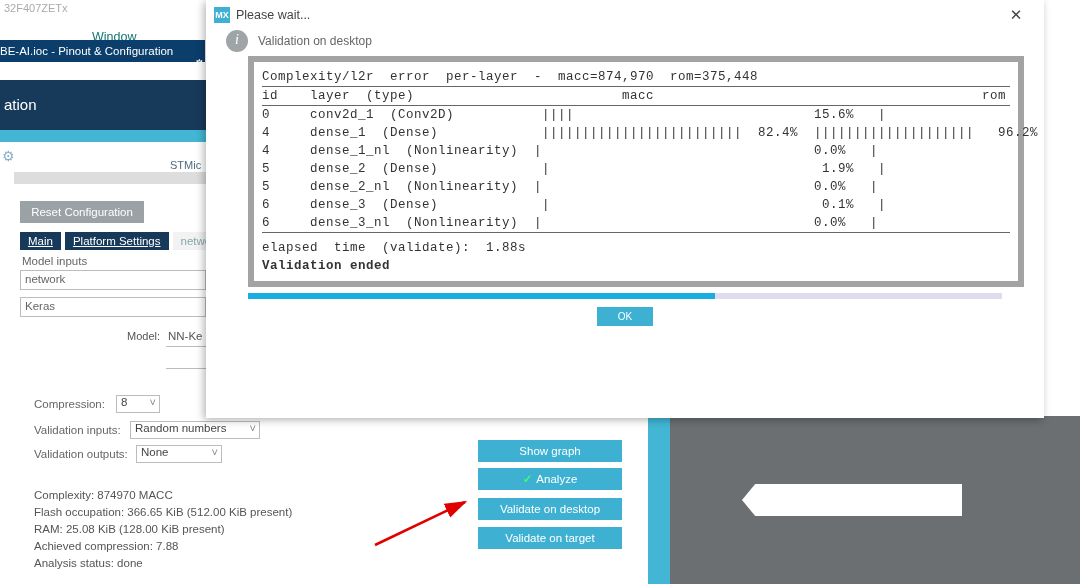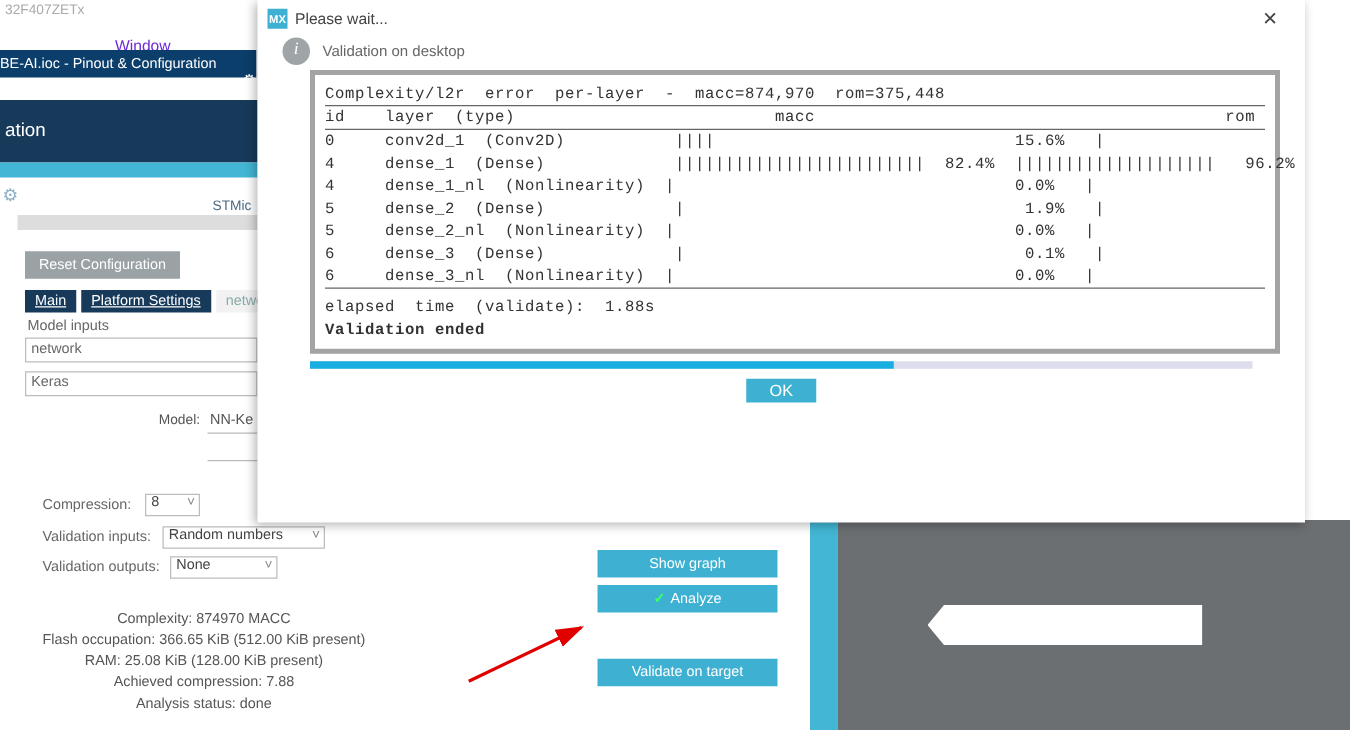--- a/index.html
+++ b/index.html
@@ -1,21 +1,21 @@
 <!DOCTYPE html>
 <html><head>
 <meta charset="utf-8">
 <style>
   * { box-sizing: border-box; margin: 0; padding: 0; }
   html, body { width: 1080px; height: 584px; overflow: hidden; font-family: Arial, Helvetica, sans-serif; font-size: 12px; color: #333; background: #fff; }
   .root { position: relative; width: 1080px; height: 584px; }
 
   
   .bg-topline { position: absolute; left: 4px; top: 2px; color: #aaa; font-size: 11px; }
-  .menu-window { position: absolute; left: 92px; top: 30px; color: #6d28d9; font-size: 12.5px; }
+  .menu-window { position: absolute; left: 92px; top: 30px; color: #0f766e; font-size: 12.5px; }
   .titlebar-sub { position: absolute; left: 0; top: 40px; width: 205px; height: 22px; background: #0b3e6b; color: #fff; padding-left: 0; font-size: 11.5px; line-height: 22px; }
   .gear-icon { position: absolute; top: 57px; left: 194px; color: #fff; }
   .subheader-band { position: absolute; left: 0; top: 80px; width: 206px; height: 50px; background: #173a5b; }
   .subheader-band .label { position: absolute; left: 0; top: 16px; color: #fff; font-size: 15px; width: 55px; text-align: left; padding-left:4px;}
   .teal-strip { position: absolute; left: 0; top: 130px; width: 206px; height: 12px; background: #42b6d4; }
   .gear-icon2 { position: absolute; left: 2px; top: 148px; color: #8cb0c9; font-size: 14px; }
   .stmic { position: absolute; left: 170px; top: 159px; color: #4d6c82; font-size: 11px; }
   .graystrip { position: absolute; left: 14px; top: 172px; width: 192px; height: 12px; background: #ddd; }
 
   .reset-btn { position: absolute; left: 20px; top: 201px; width: 124px; height: 22px; background: #9aa2a5; color: #fff; border: none; font-size: 11.5px; text-align: center; line-height: 22px; }
@@ -35,21 +35,21 @@
 
   .compr-lbl { position: absolute; left: 34px; top: 398px; }
   .select-like { border: 1px solid #bcbcbc; height: 18px; font-size: 11.5px; color: #444; padding: 0 16px 0 4px; background: #fff; position: relative; display:inline-block;}
   .select-like::after { content: "˅"; position: absolute; right: 3px; top: 0; color: #888; font-size: 11px;}
   .compr-sel { position: absolute; left: 116px; top: 395px; width: 44px; }
   .vinp-lbl { position: absolute; left: 34px; top: 424px; }
   .vinp-sel { position: absolute; left: 130px; top: 421px; width: 130px; }
   .vout-lbl { position: absolute; left: 34px; top: 448px; }
   .vout-sel { position: absolute; left: 136px; top: 445px; width: 86px; }
 
-  .stats { position: absolute; left: 34px; top: 487px; color: #555; line-height: 17px; font-size: 11.5px; text-align: center; }
+  .stats { position: absolute; left: 34px; top: 487px; color: #555; line-height: 17px; font-size: 11.5px; }
 
   
   .action-btn { position: absolute; width: 144px; height: 22px; background: #3eb1d3; color: #fff; border: none; font-size: 11.5px; text-align: center; line-height: 22px; }
   .showgraph-btn { left: 478px; top: 440px; }
   .analyze-btn  { left: 478px; top: 468px; }
   .analyze-btn .check { color: #3cff6a; margin-right: 4px; font-weight: bold;}
   .vdesk-btn    { left: 478px; top: 498px; }
   .vtarget-btn  { left: 478px; top: 527px; }
 
   
@@ -63,28 +63,28 @@
   
   .dialog { position: absolute; left: 206px; top: 0; width: 838px; height: 418px; background: #fff; box-shadow: -2px 2px 8px rgba(0,0,0,0.3); }
   .dlg-titlebar { height: 30px; display: flex; align-items: center; padding: 0 8px; }
   .dlg-titlebar .cube { width: 16px; height: 16px; background: #3eb1d3; color: #fff; font-size: 9px; font-weight: bold; text-align: center; line-height: 16px; margin-right: 6px; }
   .dlg-titlebar .title { color: #444; font-size: 12.5px; }
   .dlg-titlebar .closebtn { margin-left: auto; width: 40px; text-align: center; font-size: 15px; color: #444; }
   .dlg-body { padding: 0 20px; }
   .dlg-info-row { display: flex; align-items: center; margin-bottom: 4px; }
   .info-circle { width: 22px; height: 22px; border-radius: 50%; background: #9fa4a7; color: #fff; text-align: center; line-height: 20px; font-style: italic; font-family: Georgia, serif; font-size: 14px; margin-right: 10px; }
   .dlg-subtitle { color: #666; font-size: 12px; }
-  .red-box { border: 4px solid #a3a3a3; margin: 2px 0 6px 22px; padding: 6px 8px; background: #fff; }
+  .red-box { border: 6px solid #a3a3a3; margin: 2px 0 6px 22px; padding: 6px 8px; background: #fff; }
   .mono { font-family: "SimSun","Courier New",monospace; font-size: 12.5px; white-space: pre; color: #333; line-height: 18px; letter-spacing: 0.5px;}
   .hr { border: none; border-top: 1px solid #666; margin: 0; }
   .val-ended { font-weight: bold; }
   .teal-progress { position: relative; height: 6px; background: #dde; margin: 4px 22px 0 22px; }
   .teal-progress .fill { position: absolute; left: 0; top: 0; height: 6px; background: #18aee0; }
   .ok-row { text-align: center; margin-top: 8px; }
-  .ok-btn { background: #3eb1d3; color: #fff; border: none; width: 56px; height: 19px; font-size: 13px; line-height: 18px;}
+  .ok-btn { background: #3eb1d3; color: #fff; border: none; width: 56px; height: 19px; font-size: 10px; line-height: 18px;}
 </style>
 </head>
 <body>
 
 <div class="root">
 
   <div class="bg-topline">32F407ZETx</div>
   <div class="menu-window">Window</div>
   <div class="titlebar-sub">
     <span>BE-AI.ioc - Pinout &amp; Configuration</span>
@@ -121,20 +121,21 @@
   <div class="stats">
     <div>Complexity:  874970 MACC</div>
     <div>Flash occupation: 366.65 KiB (512.00 KiB present)</div>
     <div>RAM: 25.08 KiB (128.00 KiB present)</div>
     <div>Achieved compression: 7.88</div>
     <div>Analysis status: done</div>
   </div>
 
   <button class="action-btn analyze-btn"><span class="check">✓</span><span>Analyze</span></button>
   <button class="action-btn showgraph-btn">Show graph</button>
+  <button class="action-btn vdesk-btn">Validate on desktop</button>
   <button class="action-btn vtarget-btn">Validate on target</button>
 
   <div class="teal-side"></div>
   <div class="dark-panel"></div>
   <div class="white-shape"></div>
 
   <svg class="arrow-svg" width="110" height="60">
     <defs>
         <marker id="ah" markerWidth="10" markerHeight="10" refX="8" refY="3" orient="auto">
           <path d="M0,0 L0,6 L9,3 z" fill="#e10000"></path>

